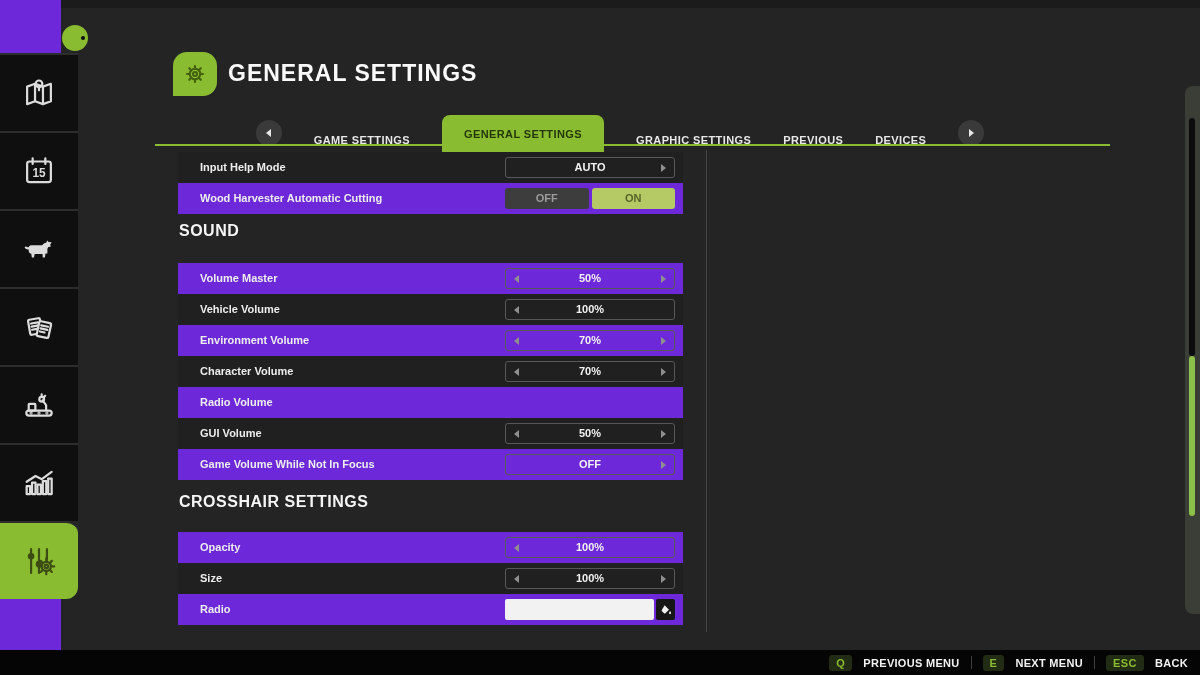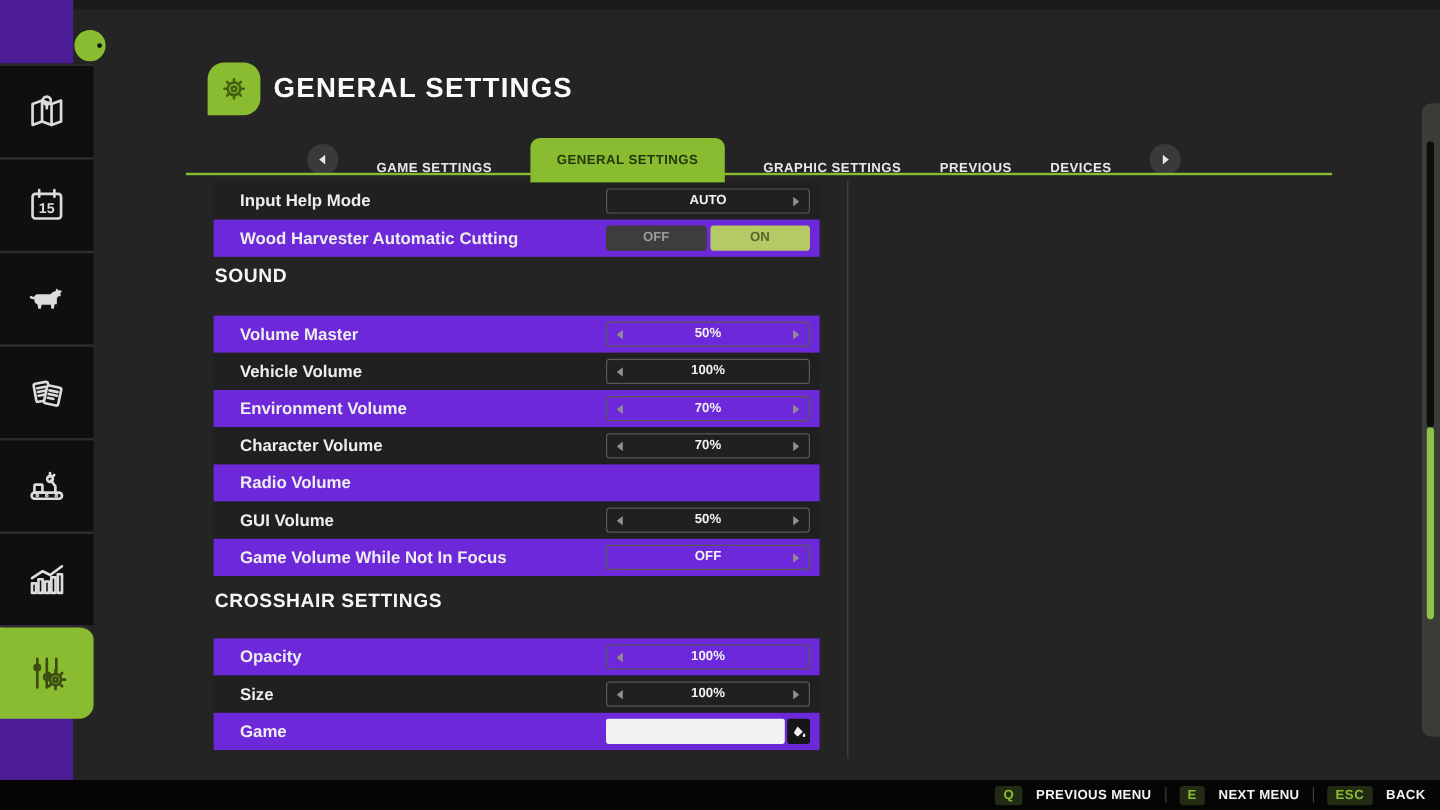--- a/index.html
+++ b/index.html
@@ -1,21 +1,21 @@
 <!DOCTYPE html>
 <html><head>
 <meta charset="utf-8">
 <style>
   html,body{margin:0;padding:0;background:#000;}
   .stage{position:relative;width:1200px;height:675px;background:#242424;overflow:hidden;
          font-family:"Liberation Sans",sans-serif;-webkit-font-smoothing:antialiased;}
   .topstrip{position:absolute;left:0;top:0;width:1200px;height:8px;background:#1b1b1b;}
 
   
-  .sidebar{position:absolute;left:0;top:0;width:61px;height:650px;background:#4c1d95;z-index:5;}
+  .sidebar{position:absolute;left:0;top:0;width:61px;height:650px;background:#6d28d9;z-index:5;}
   .cell{position:absolute;left:0;width:78px;height:76px;background:#0f0f0f;border-top:2px solid #2d2d2d;
         display:flex;align-items:center;justify-content:center;}
   .cell svg{width:38px;height:38px;stroke:#dcdcdc;fill:none;stroke-width:1.4;stroke-linecap:round;stroke-linejoin:round;}
   .cell.active{background:#8abc31;border-radius:0 12px 12px 0;border-top-color:#2d2d2d;}
   .cell.active svg{stroke:#3c4c12;}
   .bump{position:absolute;left:62px;top:25px;width:26px;height:26px;background:#8abc31;border-radius:50%;}
   .bumpdot{position:absolute;left:81px;top:36px;width:4px;height:4px;background:#0d0d0d;border-radius:50%;}
 
   
   .hicon{position:absolute;left:173px;top:52px;width:44px;height:44px;background:#8abc31;
@@ -31,21 +31,21 @@
   .tab.active{background:#8abc31;color:#24380a;border-radius:8px 8px 0 0;height:39px;line-height:39px;
               padding:0 22px;margin-bottom:-8px;}
   .underline{position:absolute;left:155px;top:144px;width:955px;height:2px;background:#8abc31;}
 
   
   .content{position:absolute;left:178px;top:152px;width:505px;height:480px;}
   .sectitle{position:absolute;left:1px;font-size:16px;font-weight:600;color:#f5f5f5;letter-spacing:.5px;}
   .row{position:absolute;left:0;width:505px;height:31px;}
   .row.dark{background:#202020;}
   .row.light{background:#6d28d9;}
-  .lbl{position:absolute;left:22px;top:0;line-height:31px;font-size:14px;font-weight:bold;color:#ededed;}
+  .lbl{position:absolute;left:22px;top:0;line-height:31px;font-size:11px;font-weight:bold;color:#ededed;}
   .ctrl{position:absolute;left:327px;top:5px;width:170px;height:21px;box-sizing:border-box;}
   .opt{border:1px solid #585858;border-radius:3px;}
   .val{display:block;text-align:center;line-height:19px;font-size:11px;font-weight:bold;color:#f2f2f2;}
   .arr{position:absolute;top:50%;transform:translateY(-50%);width:0;height:0;
        border-top:4px solid transparent;border-bottom:4px solid transparent;}
   .arr.l{left:8px;border-right:5px solid #8f8f8f;}
   .arr.r{right:8px;border-left:5px solid #8f8f8f;}
   .tog{display:flex;gap:3px;}
   .tseg{flex:1;border-radius:3px;text-align:center;line-height:21px;font-size:11px;font-weight:bold;}
   .toff{background:#3d3d3d;color:#9b9b9b;}
@@ -259,21 +259,21 @@
     <div class="row dark" style="top:411px">
       <span class="lbl">Size</span>
       <div class="ctrl opt">
         <span class="arr l"></span>
         <span class="val">100%</span>
         <span class="arr r"></span>
       </div>
     </div>
 
     <div class="row light" style="top:442px">
-      <span class="lbl">Game</span>
+      <span class="lbl">Radio</span>
       <div class="ctrl colorbar">
         <span class="sw"></span>
         <span class="bk">
           <svg viewBox="0 0 16 16">
             <path d="M6.2 1.8L12 7.6l-4.8 4.8c-.5.5-1.3.5-1.8 0L2.6 9.6c-.5-.5-.5-1.3 0-1.8z"></path>
             <path d="M13.4 9.2c.9 1.2 1.4 2.2 1.4 2.9 0 .8-.6 1.4-1.4 1.4s-1.4-.6-1.4-1.4c0-.7.5-1.7 1.4-2.9z"></path>
           </svg>
         </span>
       </div>
     </div>

